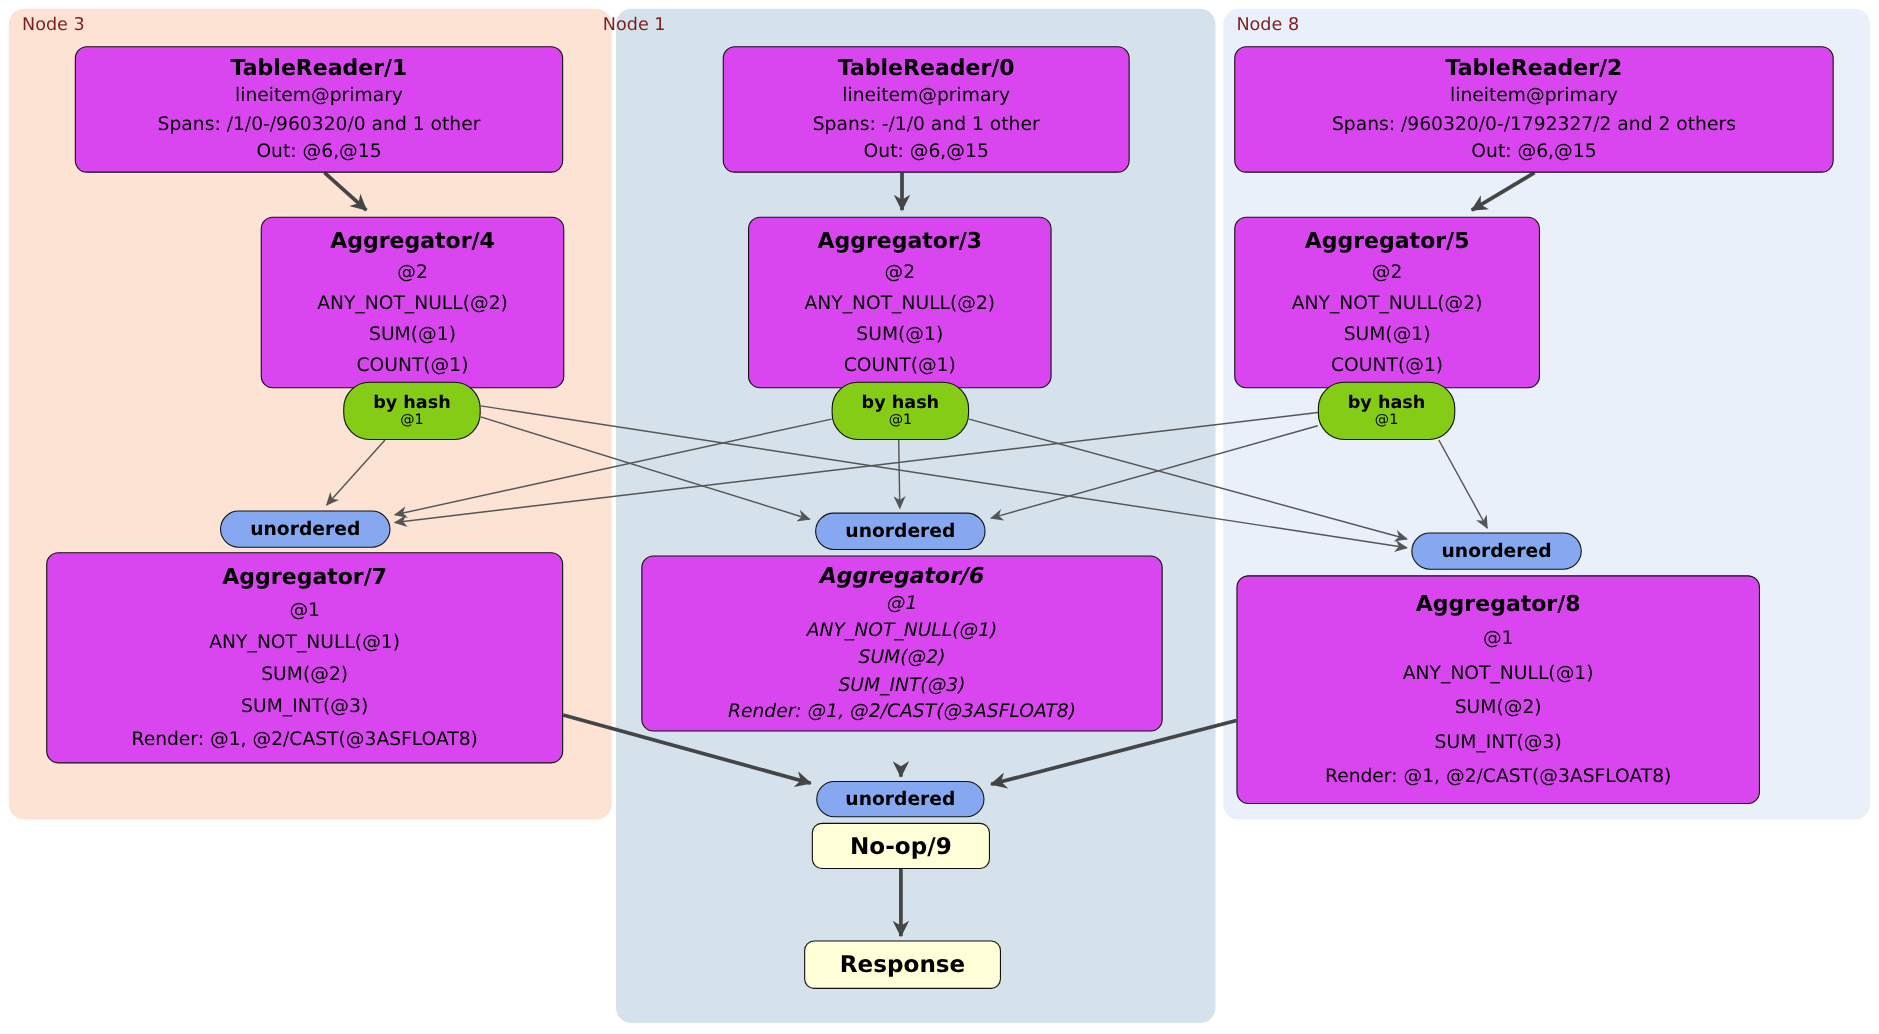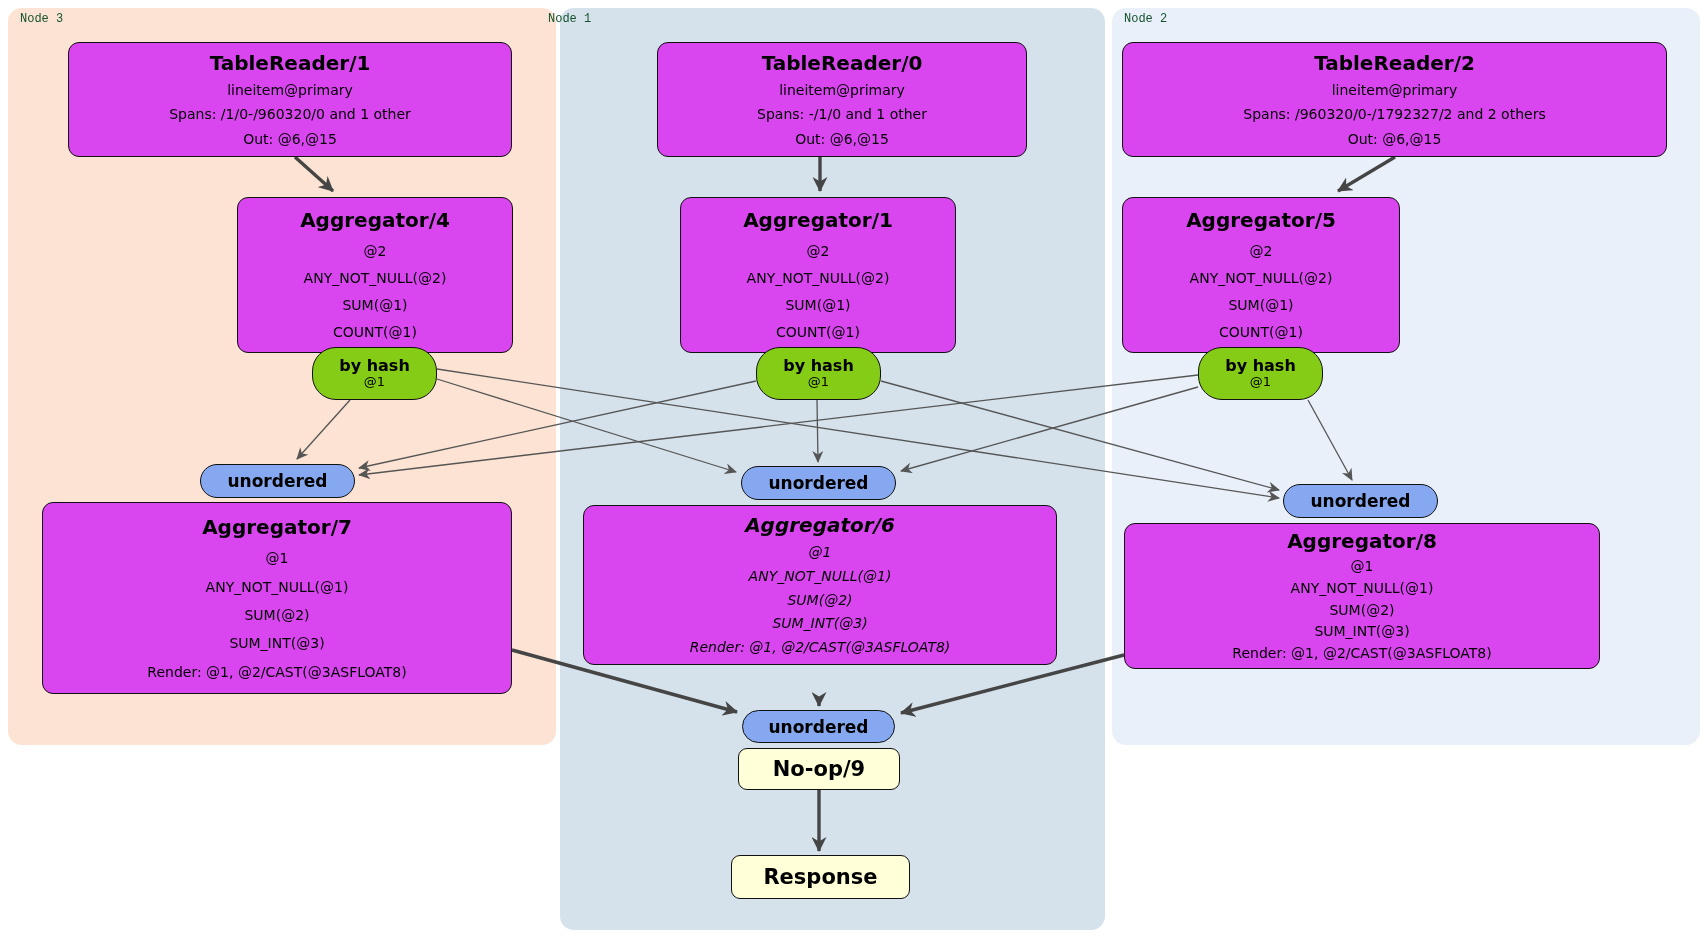--- a/index.html
+++ b/index.html
@@ -10,40 +10,39 @@
     color:#000;
     overflow:hidden;
     background:#ffffff;
   }
   .region{
     position:absolute;
     border-radius:14px;
   }
   .region-label{
     position:absolute;
-    font-size:12px;
-    color:#14532d;
-    font-family:Liberation Mono, monospace;
+    font-size:16px;
+    color:#7f1d1d;
   }
   #edges{
     position:absolute;left:0;top:0;width:1708px;height:940px;
     z-index:1;
   }
   .node{ position:absolute; z-index:2; box-sizing:border-box; }
   .proc{
     background:#d946ef;
     border:1.6px solid #111;
     border-radius:11px;
     display:flex;flex-direction:column;
     justify-content:space-evenly;
     align-items:center;
     text-align:center;
   }
   .proc .title{ font-weight:bold; font-size:20px; line-height:1.05; }
-  .proc .line{ font-size:14px; line-height:1.05; white-space:nowrap; }
+  .proc .line{ font-size:17px; line-height:1.05; white-space:nowrap; }
   .mini{
     background:#ffffd8;
     border:1.6px solid #111;
     border-radius:9px;
     display:flex;align-items:center;justify-content:center;
     font-weight:bold;font-size:21px;
   }
   .hash-router{
     background:#84cc16;
     border:1.5px solid #111;
@@ -68,21 +67,21 @@
 <body>
 
 <div id="canvas">
 
   <div class="region" style="left:8px;top:8px;width:548px;height:737px;background:#fce3d3;"></div>
   <div class="region" style="left:560px;top:8px;width:545px;height:922px;background:#d5e2eb;"></div>
   <div class="region" style="left:1112px;top:8px;width:588px;height:737px;background:#e9f0f9;"></div>
 
   <div class="region-label" style="left:20px;top:12px;">Node 3</div>
   <div class="region-label" style="left:548px;top:12px;">Node 1</div>
-  <div class="region-label" style="left:1124px;top:12px;">Node 2</div>
+  <div class="region-label" style="left:1124px;top:12px;">Node 8</div>
 
   <svg id="edges" viewBox="0 0 1708 940">
     <defs>
       <marker id="athin" markerUnits="userSpaceOnUse" markerWidth="13" markerHeight="11" refX="11" refY="5.5" orient="auto">
         <path d="M0,0 L12,5.5 L0,11 L3.6,5.5 Z" fill="#555"></path>
       </marker>
       <marker id="athick" markerUnits="userSpaceOnUse" markerWidth="17" markerHeight="15" refX="14" refY="7.5" orient="auto">
         <path d="M0,0 L15,7.5 L0,15 L4.5,7.5 Z" fill="#454545"></path>
       </marker>
     </defs>
@@ -131,21 +130,21 @@
 
   <div class="node proc" style="left:237px;top:197px;width:276px;height:156px;">
     <div class="title">Aggregator/4</div>
     <div class="line">@2</div>
     <div class="line">ANY_NOT_NULL(@2)</div>
     <div class="line">SUM(@1)</div>
     <div class="line">COUNT(@1)</div>
   </div>
 
   <div class="node proc" style="left:680px;top:197px;width:276px;height:156px;">
-    <div class="title">Aggregator/1</div>
+    <div class="title">Aggregator/3</div>
     <div class="line">@2</div>
     <div class="line">ANY_NOT_NULL(@2)</div>
     <div class="line">SUM(@1)</div>
     <div class="line">COUNT(@1)</div>
   </div>
 
   <div class="node proc" style="left:1122px;top:197px;width:278px;height:156px;">
     <div class="title">Aggregator/5</div>
     <div class="line">@2</div>
     <div class="line">ANY_NOT_NULL(@2)</div>
@@ -181,21 +180,21 @@
 
   <div class="node proc" style="left:583px;top:505px;width:474px;height:160px;font-style:italic;">
     <div class="title">Aggregator/6</div>
     <div class="line">@1</div>
     <div class="line">ANY_NOT_NULL(@1)</div>
     <div class="line">SUM(@2)</div>
     <div class="line">SUM_INT(@3)</div>
     <div class="line">Render: @1, @2/CAST(@3ASFLOAT8)</div>
   </div>
 
-  <div class="node proc" style="left:1124px;top:523px;width:476px;height:146px;">
+  <div class="node proc" style="left:1124px;top:523px;width:476px;height:208px;">
     <div class="title">Aggregator/8</div>
     <div class="line">@1</div>
     <div class="line">ANY_NOT_NULL(@1)</div>
     <div class="line">SUM(@2)</div>
     <div class="line">SUM_INT(@3)</div>
     <div class="line">Render: @1, @2/CAST(@3ASFLOAT8)</div>
   </div>
 
   <div class="node sync" style="left:742px;top:710px;width:153px;height:33px;">unordered</div>
 

